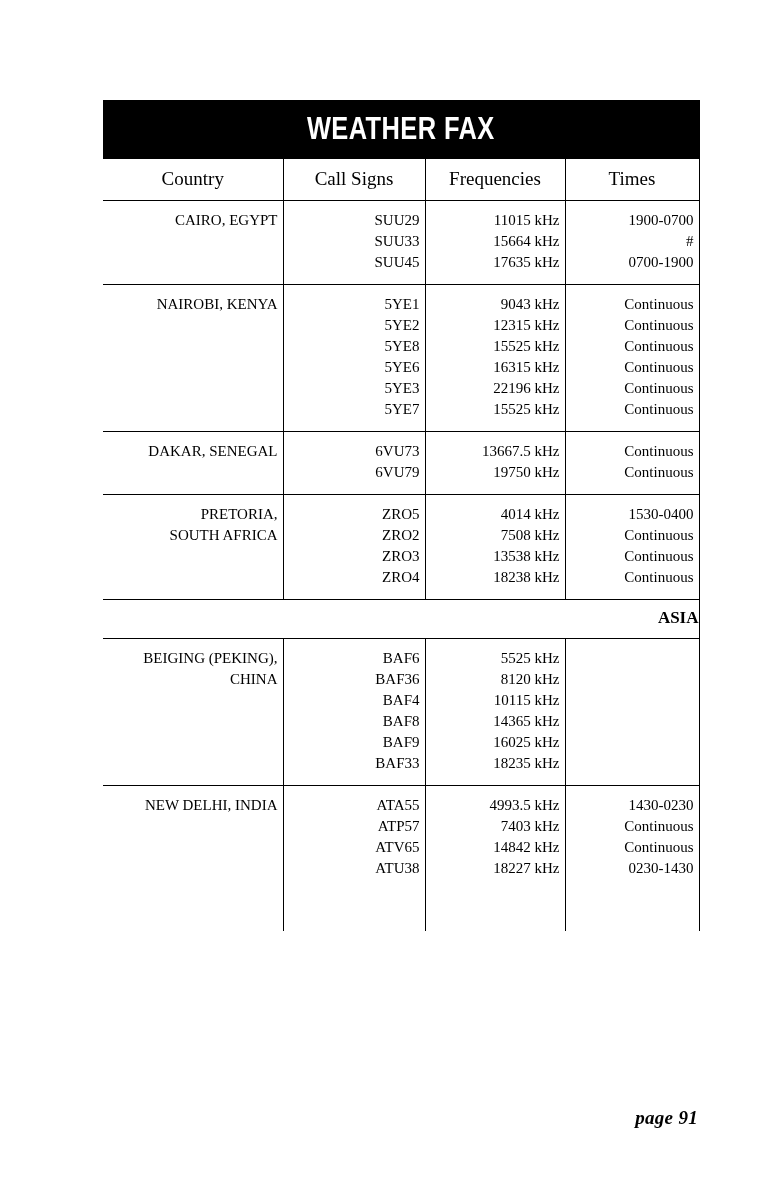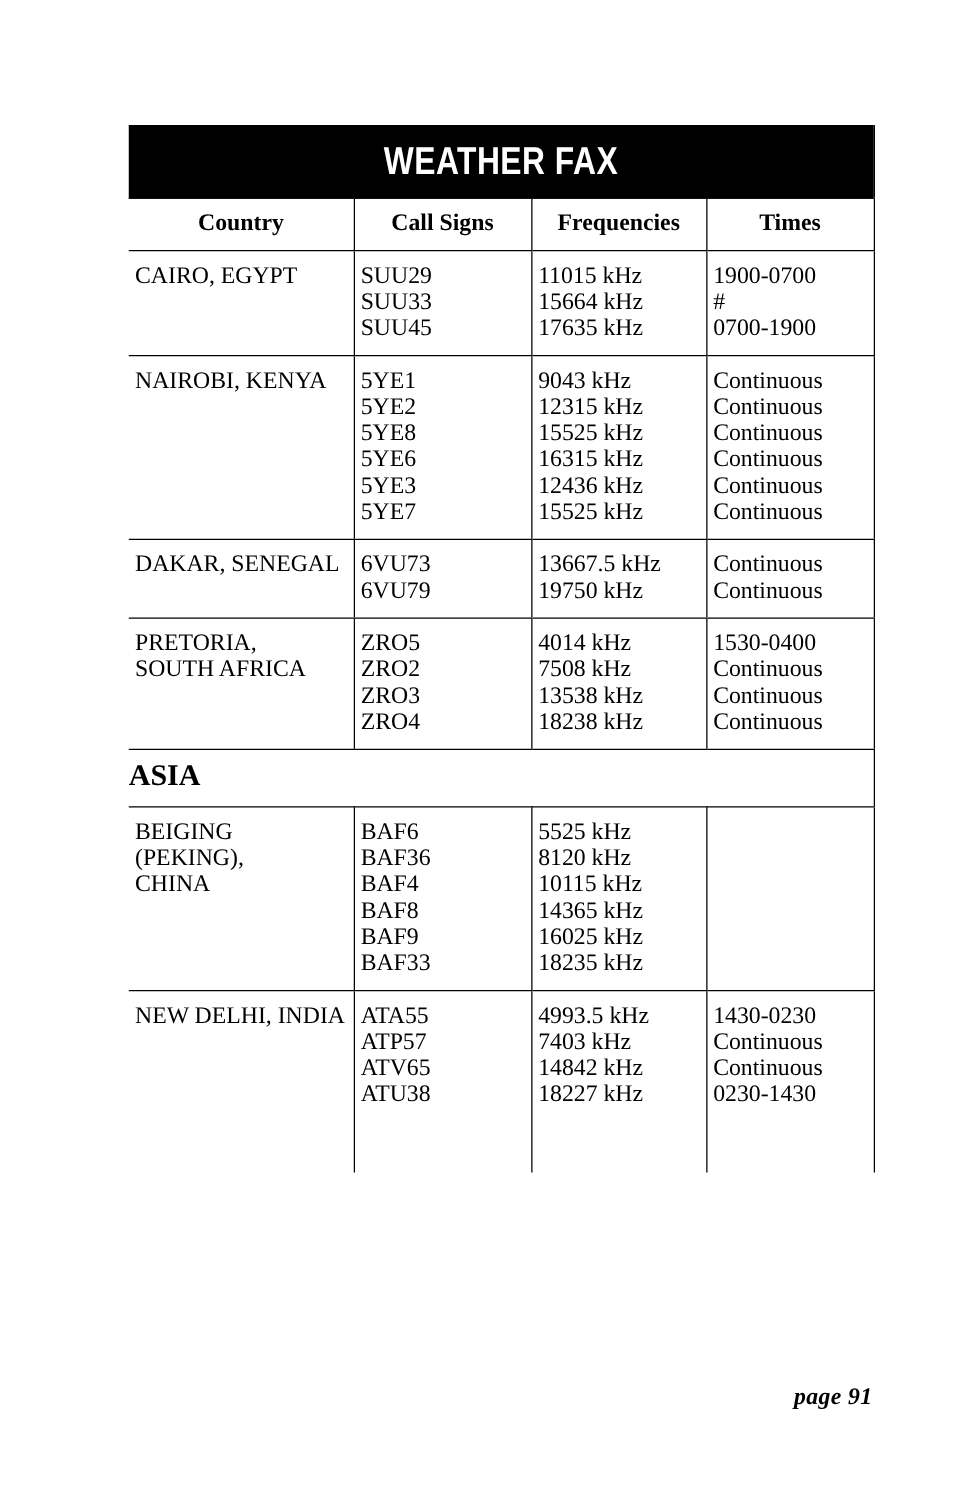--- a/index.html
+++ b/index.html
@@ -57,55 +57,55 @@
     transform: scaleX(0.82);
     transform-origin: center center;
   }
 
   
   .head-row td {
     border-top: 1px solid #000;
     border-bottom: 1px solid #000;
     border-left: 1px solid #000;
     text-align: center;
-    font-weight: bold;
+    font-weight: normal;
     font-size: 19px;
     padding: 8px 4px 9px 4px;
     height: 24px;
   }
   .head-row td:first-child { border-left: none; }
 
   
   .data-row > td {
     border-bottom: 1px solid #000;
     border-left: 1px solid #000;
     vertical-align: top;
     padding: 9px 5px 11px 5px;
-    font-size: 19px;
+    font-size: 15px;
     line-height: 21px;
-    text-align: left;
+    text-align: right;
   }
   .data-row > td:first-child { border-left: none; }
 
   .cell-country { }
   .cell-stack   { }
   .cell-stack div { white-space: nowrap; }
 
   
   .data-row.no-bottom > td { border-bottom: none; }
   .data-row.tall > td { padding-bottom: 52px; }
 
   
   .section-row td {
     border-top: 1px solid #000;
     border-bottom: 1px solid #000;
     border-left: none;
-    text-align: left;
+    text-align: right;
     font-weight: bold;
-    font-size: 24px;
+    font-size: 17px;
     padding: 8px 0 10px 0;
   }
 
   
   .page-number {
     position: absolute;
     right: 72px;
     top: 1107px;
     font-style: italic;
     font-weight: bold;
@@ -164,21 +164,21 @@
             <div>5YE8</div>
             <div>5YE6</div>
             <div>5YE3</div>
             <div>5YE7</div>
           </td>
           <td class="cell-stack">
             <div>9043 kHz</div>
             <div>12315 kHz</div>
             <div>15525 kHz</div>
             <div>16315 kHz</div>
-            <div>12436 kHz</div>
+            <div>22196 kHz</div>
             <div>15525 kHz</div>
           </td>
           <td class="cell-stack">
             <div>Continuous</div>
             <div>Continuous</div>
             <div>Continuous</div>
             <div>Continuous</div>
             <div>Continuous</div>
             <div>Continuous</div>
           </td>

